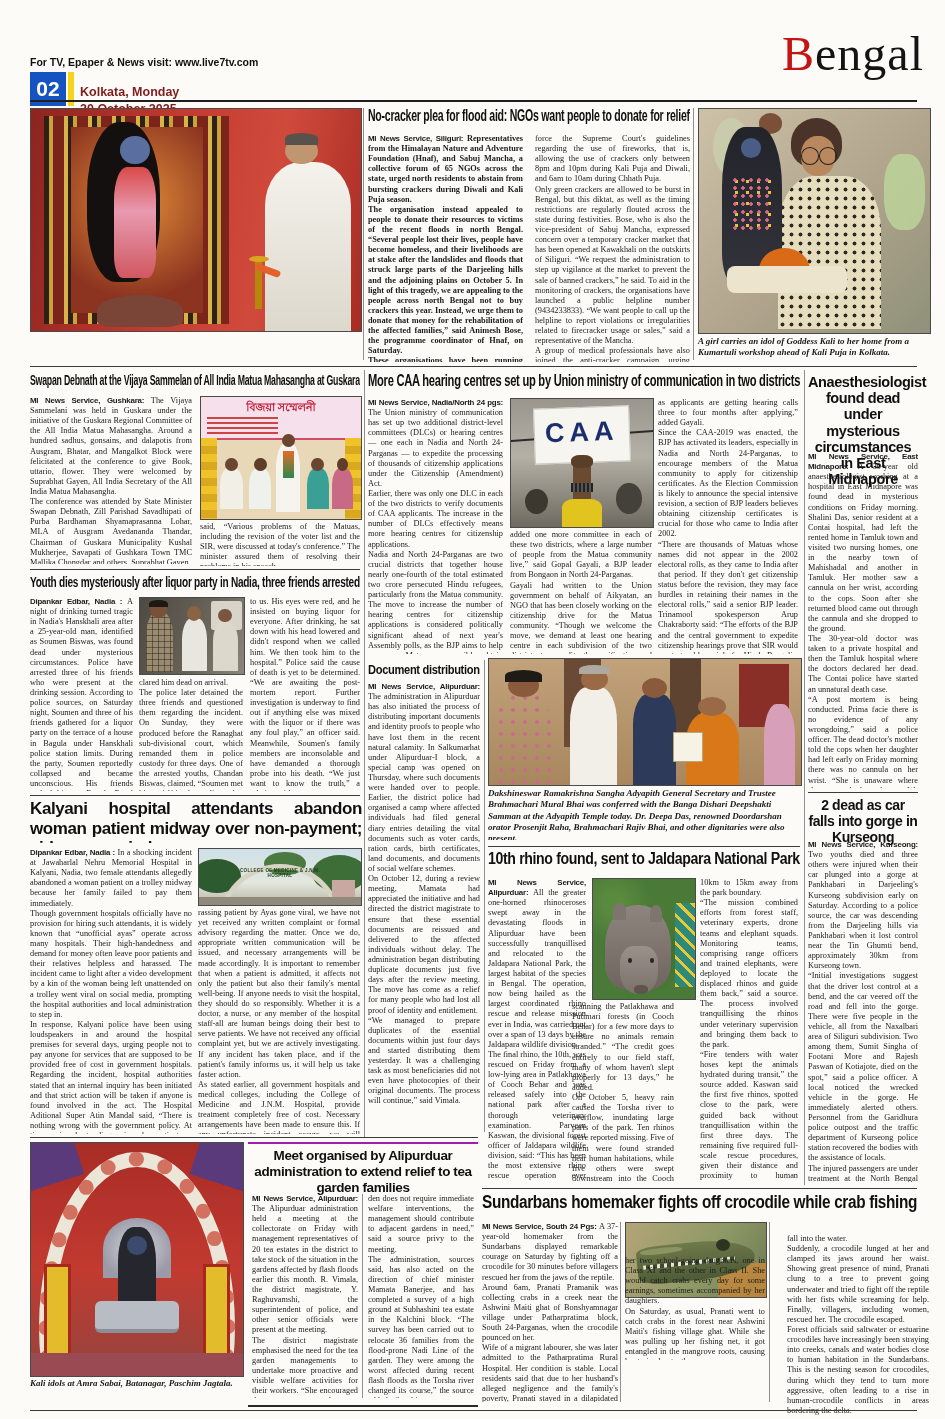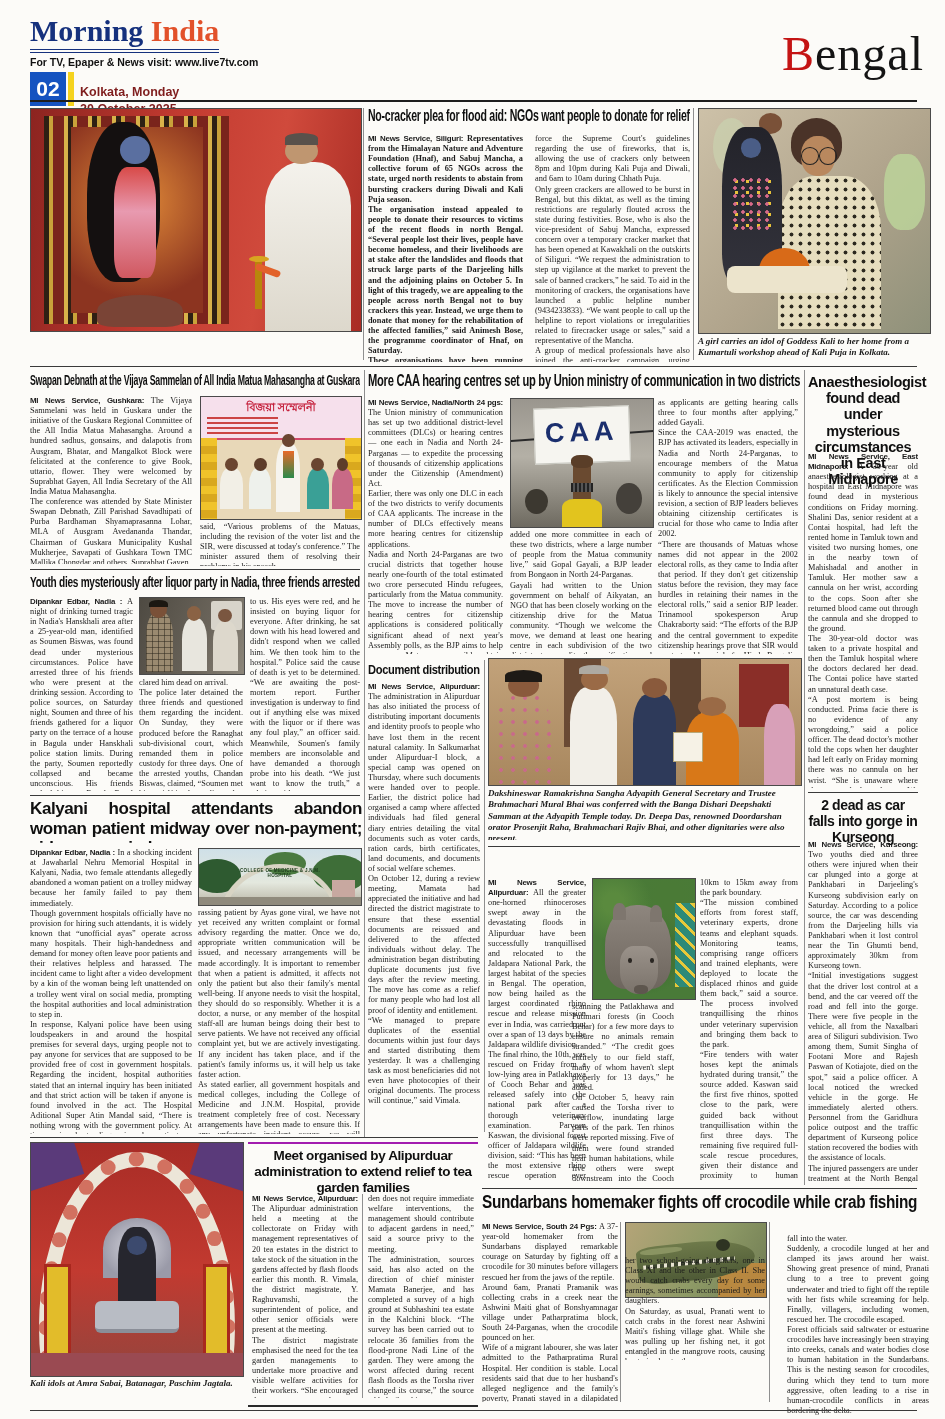--- a/index.html
+++ b/index.html
@@ -18,26 +18,20 @@
   .cap{font-style:italic;font-weight:bold;font-size:9px;line-height:1.25;color:#1a1a1a;
        font-family:"Liberation Serif",serif;}
   .ph{position:absolute;border:1px solid #4a4a4a;overflow:hidden;background:#c8c4ba;}
   .ph *{position:absolute;}
 </style>
 </head>
 <body>
 
 <div class="page">
 
-  <div class="abs" style="left:30px;top:14px;">
-    <span style="font:bold 30px 'Liberation Serif',serif;color:#16317d;border-bottom:4px double #16317d;padding-bottom:1px;display:inline-block;">
-      <span>Morning</span>
-      <span style="color:#e2512a;">India</span>
-    </span>
-  </div>
   <div class="abs" style="left:30px;top:56px;font:bold 10.5px 'Liberation Sans',sans-serif;color:#111;">For TV, Epaper &amp; News visit: www.live7tv.com</div>
   <div class="abs" style="left:30px;top:72px;width:36px;height:34px;background:#1553c0;color:#fff;
        font:bold 21px/34px 'Liberation Sans',sans-serif;text-align:center;">02</div>
   <div class="abs" style="left:68px;top:72px;width:6px;height:34px;background:#f5d31e;"></div>
   <div class="abs" style="left:80px;top:84px;font:bold 12.5px/17px 'Liberation Sans',sans-serif;color:#7f1d1d;">
     <div>Kolkata, Monday</div>
     <div>20 October 2025</div>
   </div>
   <div class="abs" style="left:782px;top:26px;font:400 48px 'Liberation Serif',serif;color:#141414;letter-spacing:1px;">
     <span style="color:#c41414;">B</span><span>engal</span>
@@ -241,20 +235,23 @@
     <div style="left:49%;top:15%;width:8%;height:16%;background:#8a5a3c;border-radius:50%;"></div>
     <div style="left:63%;top:42%;width:17%;height:58%;background:#d87818;border-radius:40% 40% 0 0;"></div>
     <div style="left:67%;top:30%;width:9%;height:15%;background:#9a6a46;border-radius:50%;"></div>
     <div style="left:59%;top:58%;width:9%;height:22%;background:#f6f2e6;border:1px solid #b8a878;"></div>
     <div style="left:88%;top:36%;width:10%;height:64%;background:#d8a0b8;border-radius:40% 40% 0 0;"></div>
   </div>
   <div class="abs cap" style="left:488px;top:788px;width:312px;height:52px;overflow:hidden;">Dakshineswar Ramakrishna Sangha Adyapith General Secretary and Trustee Brahmachari Mural Bhai was conferred with the Banga Dishari Deepshakti Samman at the Adyapith Temple today. Dr. Deepa Das, renowned Doordarshan orator Prosenjit Raha, Brahmachari Rajiv Bhai, and other dignitaries were also present.</div>
 
   <div class="hr" style="left:488px;top:846px;width:312px;"></div>
 
+  <div class="abs fitwrap" style="left:488px;top:850px;width:312px;height:24px;">
+    <span class="hl fit" style="font-size: 16px; transform-origin: left center; transform: scaleX(0.881356);">10th rhino found, sent to Jaldapara National Park</span>
+  </div>
   <p class="abs bt" style="left:488px;top:878px;width:98px;height:304px;margin:0;"><b>MI News Service, Alipurduar: </b><span>All the greater one-horned rhinoceroses swept away in the devastating floods in Alipurduar have been successfully tranquillised and relocated to the Jaldapara National Park, the largest habitat of the species in Bengal. The operation, now being hailed as the largest coordinated rhino rescue and release mission ever in India, was carried out over a span of 13 days by the Jaldapara wildlife division.
 The final rhino, the 10th, was rescued on Friday from a low-lying area in Patlakhawa of Cooch Behar and was released safely into the national park after a thorough veterinary examination. Parveen Kaswan, the divisional forest officer of Jaldapara wildlife division, said: “This has been the most extensive rhino rescue operation ever conducted in any forest in India. The work is almost over, but we will continue</span></p>
 
   <div class="ph" style="left:592px;top:878px;width:102px;height:120px;">
     <div style="inset:0;background:radial-gradient(circle at 20% 20%,#5a8a3e 8%,transparent 30%),radial-gradient(circle at 75% 15%,#4a7a36 10%,transparent 35%),radial-gradient(circle at 50% 60%,#3a6a2e 15%,transparent 50%),#497a38;"></div>
     <div style="right:0;top:20%;width:20%;height:70%;background:#2e8a78;background-image:repeating-linear-gradient(45deg,#e8c83a 0 3px,transparent 3px 10px);"></div>
     <div style="left:12%;top:22%;width:64%;height:70%;background:linear-gradient(#8e867e,#6e665e);border-radius:48% 48% 30% 30%;"></div>
     <div style="left:26%;top:56%;width:38%;height:40%;background:linear-gradient(#9a928a,#7a726a);border-radius:35% 35% 45% 45%;"></div>
     <div style="left:20%;top:20%;width:12%;height:14%;background:#7e766e;border-radius:50% 50% 0 0;"></div>
     <div style="left:56%;top:22%;width:12%;height:14%;background:#7e766e;border-radius:50% 50% 0 0;"></div>

